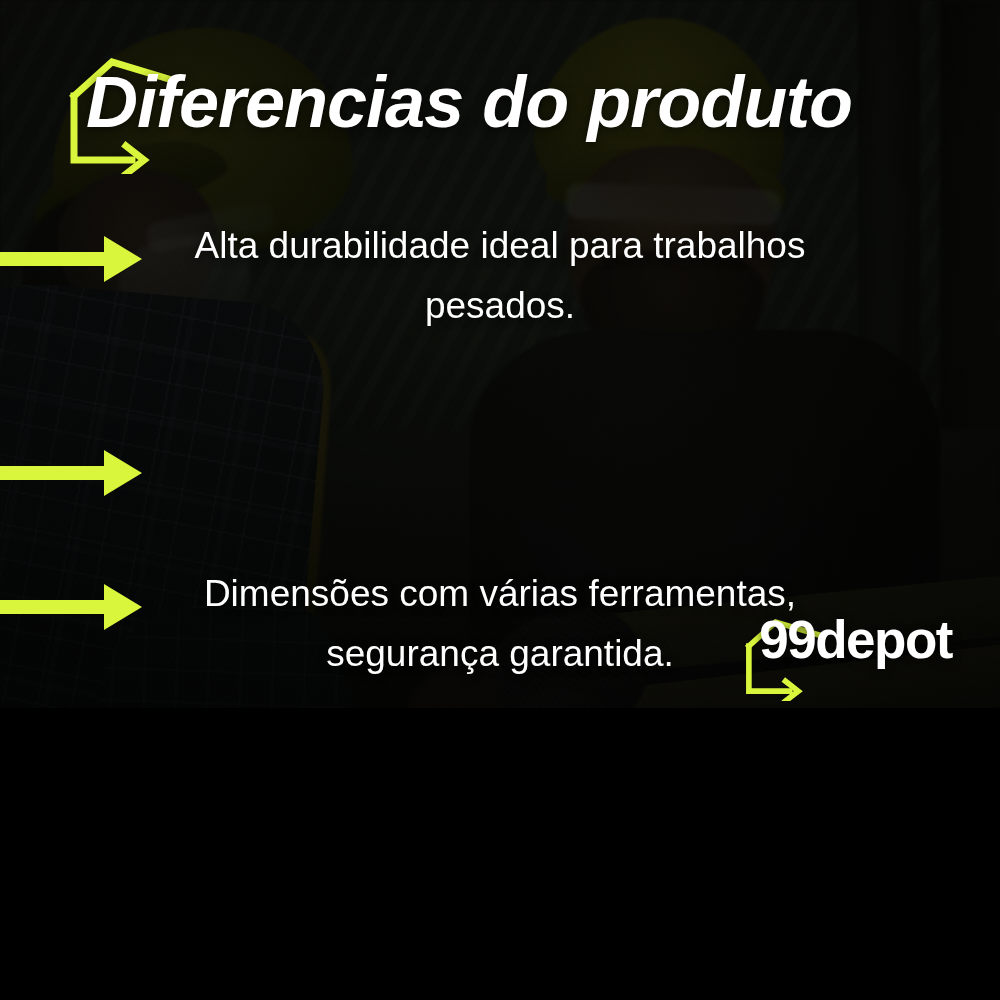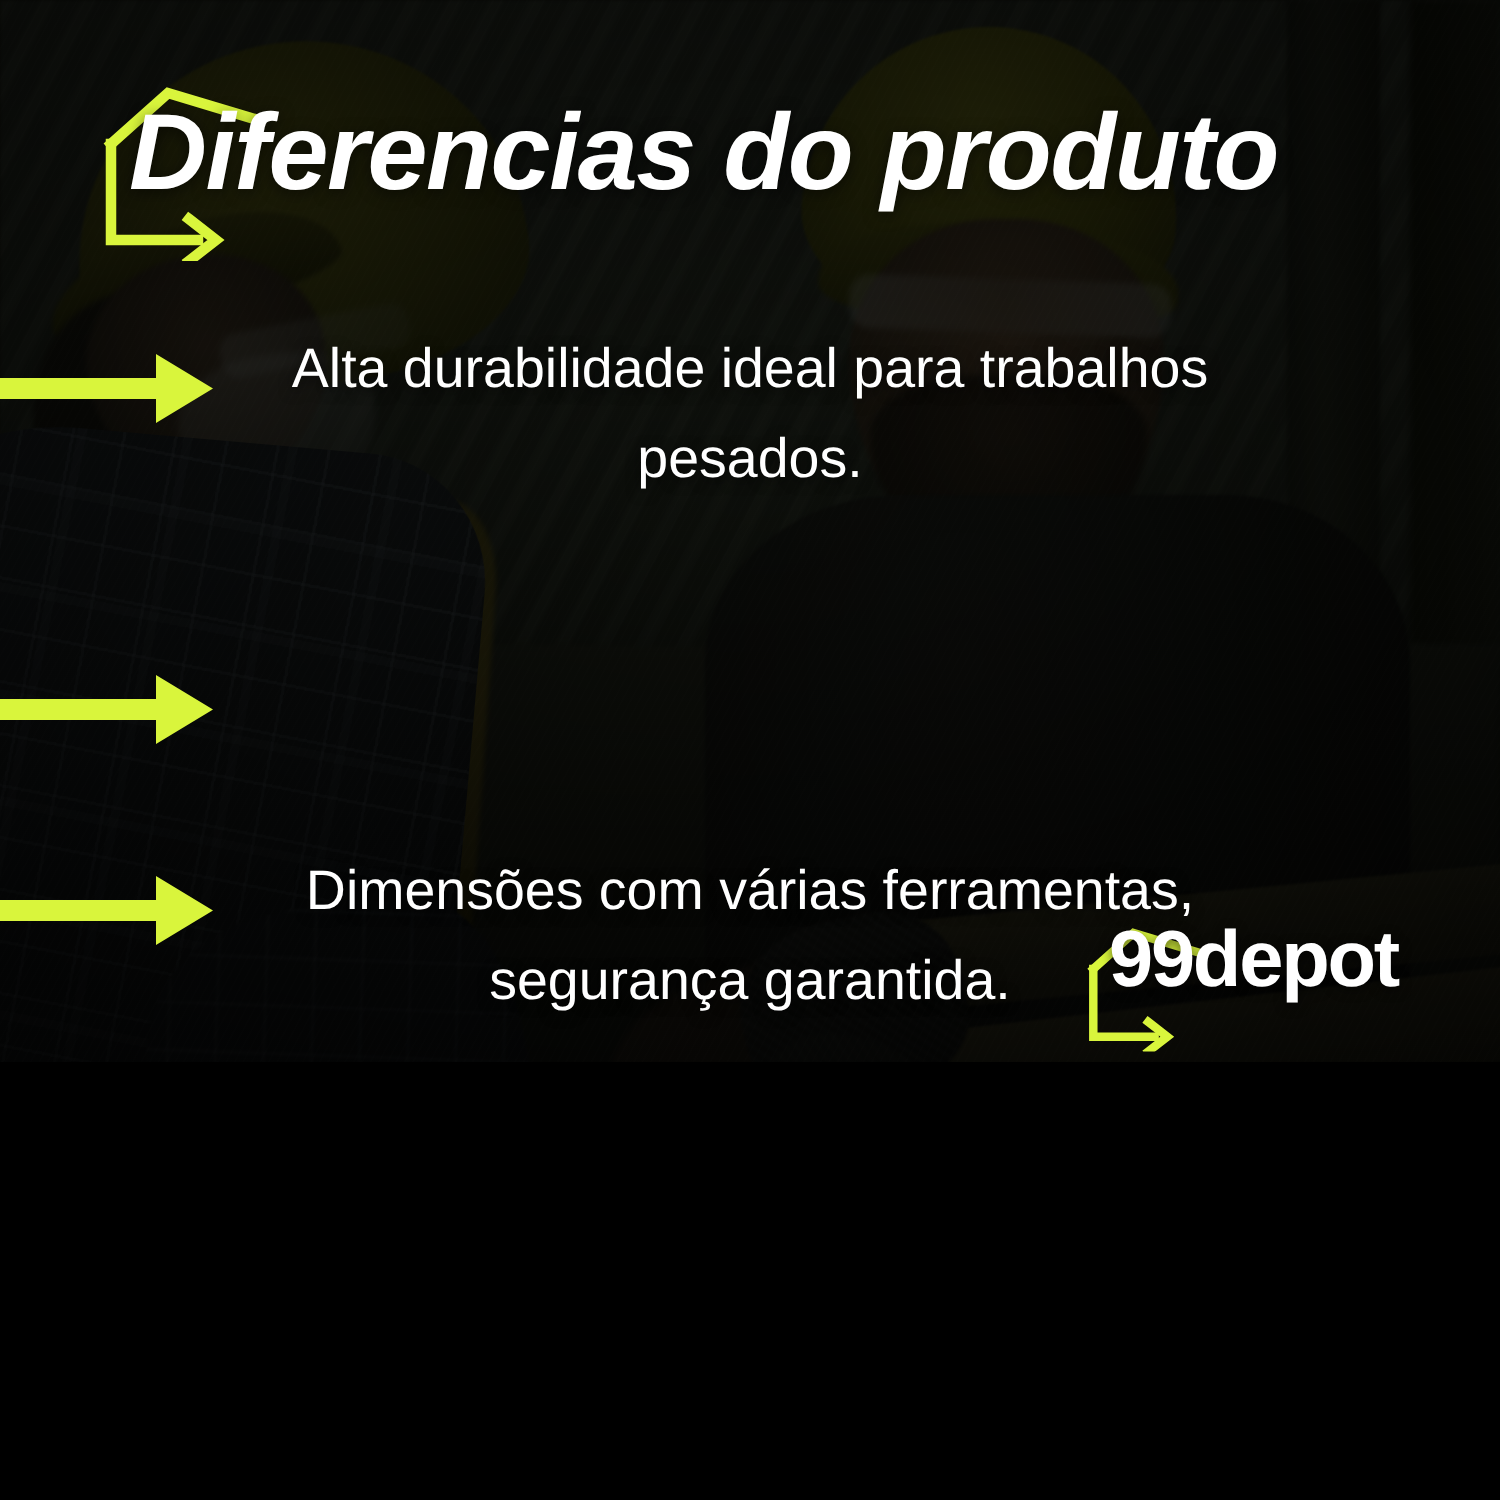--- a/index.html
+++ b/index.html
@@ -401,21 +401,21 @@
     position: relative;
     top: -20px;
   }
 
   .row-gap-1 { margin-bottom: 94px; }
   .row-gap-2 { margin-bottom: 88px; }
 
   
   .logo {
     position: absolute;
-    right: 68px;
+    right: 48px;
     bottom: 38px;
     display: flex;
     align-items: center;
   }
   .logo-mark {
     position: absolute;
     left: 22px;
     top: 6px;
     width: 86px;
     height: 86px;

